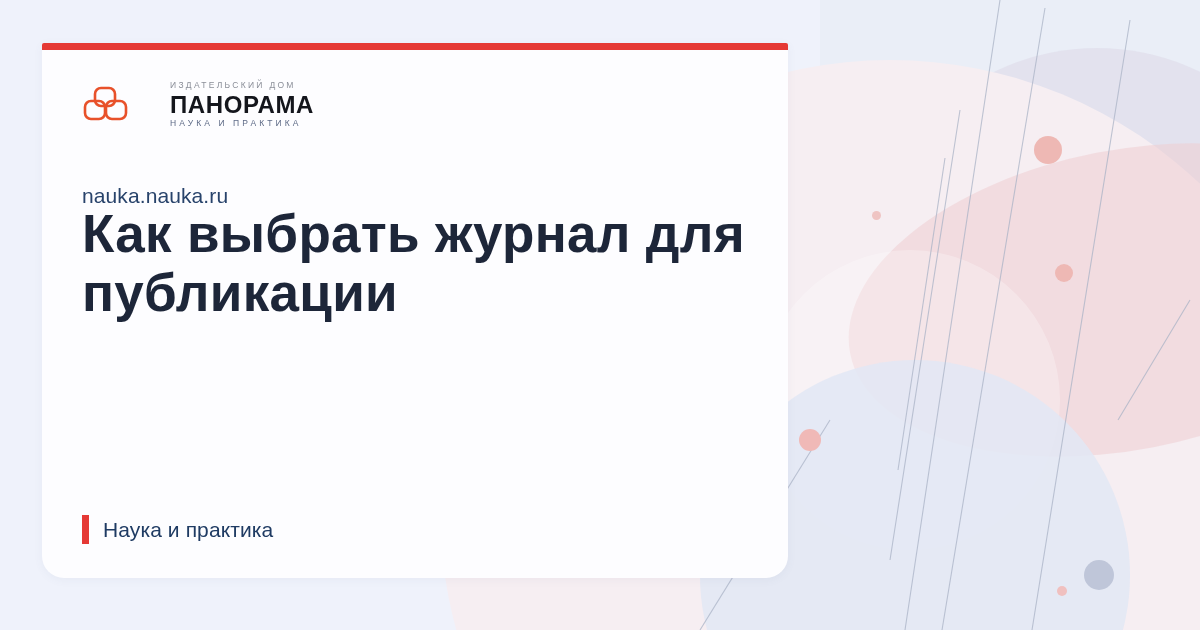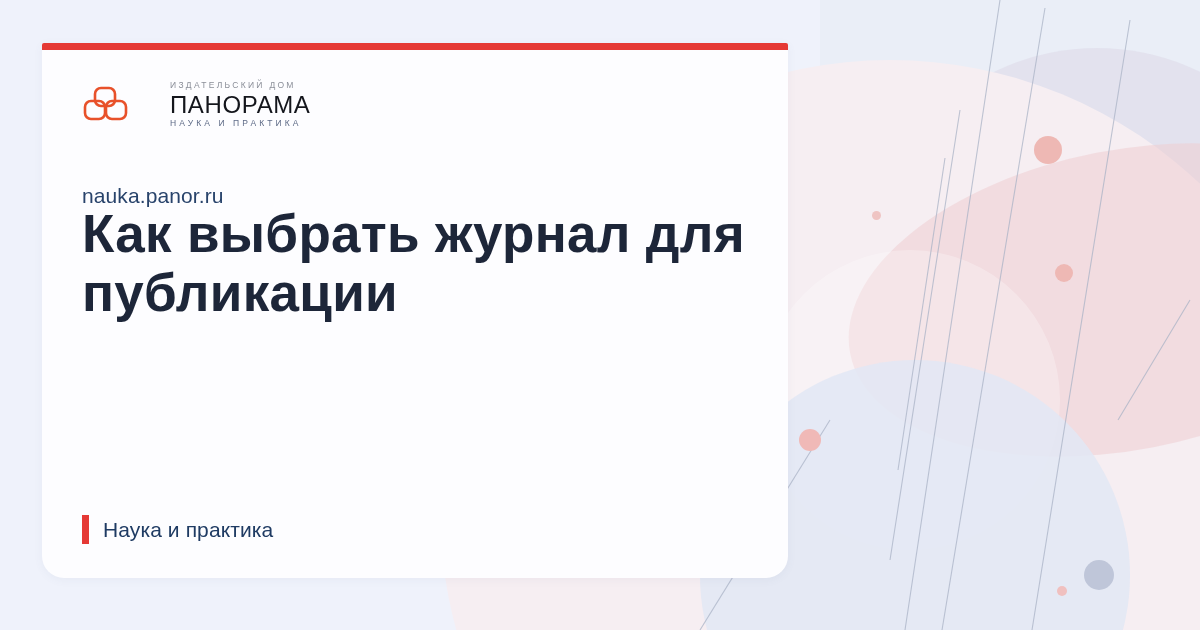--- a/index.html
+++ b/index.html
@@ -142,21 +142,21 @@
     font-size: 8.5px;
     letter-spacing: 2.3px;
     color: #8b8f99;
     font-weight: 400;
     white-space: nowrap;
   }
   .logo-name {
     font-size: 24px;
     letter-spacing: 0.6px;
     color: #14161c;
-    font-weight: 400;
+    font-weight: 700;
     margin: 3px 0 2px;
     white-space: nowrap;
   }
   .logo-sub {
     font-size: 8.5px;
     letter-spacing: 3.1px;
     color: #5d6a86;
     font-weight: 400;
     white-space: nowrap;
   }
@@ -253,21 +253,21 @@
           <rect x="24" y="17" width="20" height="18" rx="6"></rect>
         </g>
       </svg>
       <div class="logo-text">
         <span class="logo-kicker">ИЗДАТЕЛЬСКИЙ ДОМ</span>
         <span class="logo-name">ПАНОРАМА</span>
         <span class="logo-sub">НАУКА И ПРАКТИКА</span>
       </div>
     </div>
 
-    <div class="site-url">nauka.panor.ru</div>
+    <div class="site-url">nauka.nauka.ru</div>
 
     <h1 class="headline">Как выбрать журнал для публикации</h1>
 
     <div class="footer">
       <span class="footer-bar"></span>
       <span class="footer-label">Наука и практика</span>
     </div>
 
   </div>
 </div>

